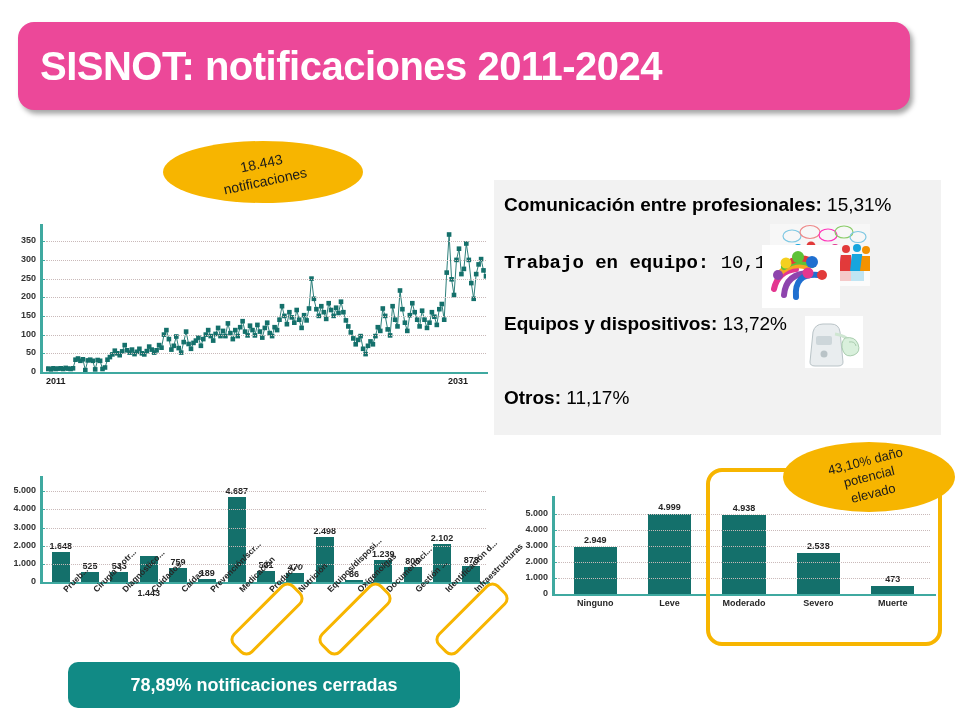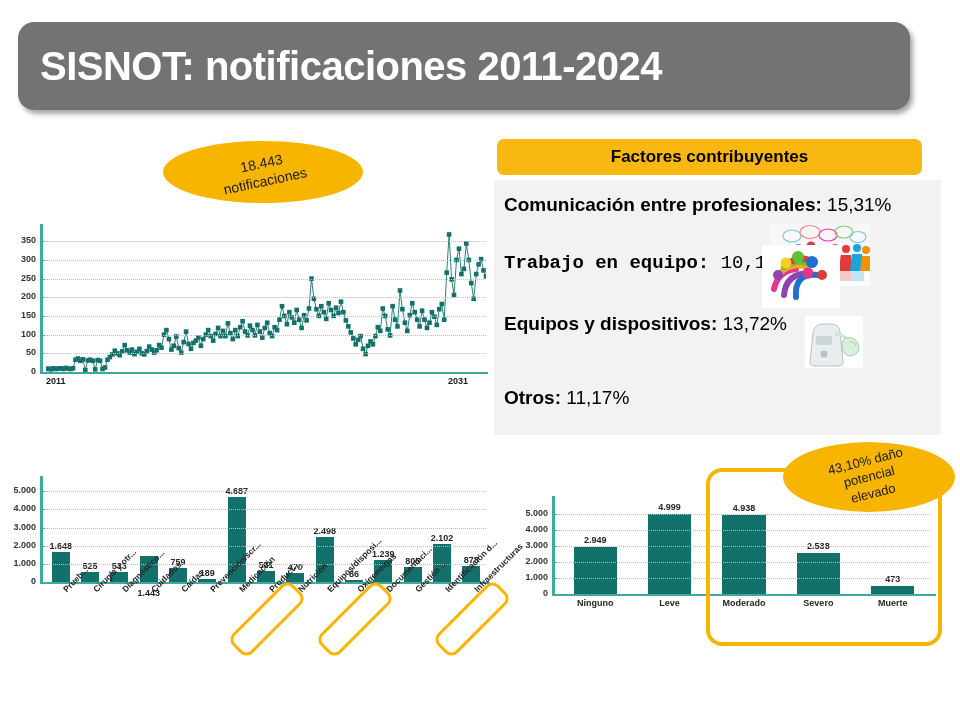--- a/index.html
+++ b/index.html
@@ -6,21 +6,21 @@
   body{
     width:960px;height:720px;overflow:hidden;position:relative;
     background:#ffffff;
     font-family:"Liberation Sans", sans-serif;
   }
   .stage{position:absolute;inset:0;}
 
   
   .title-banner{
     position:absolute;left:18px;top:22px;width:892px;height:88px;
-    background:#737373;border-radius:16px;
+    background:#ec4899;border-radius:16px;
     box-shadow:3px 4px 5px rgba(0,0,0,.35);
     display:flex;align-items:center;
   }
   .title-text{
     color:#FFFFFF;font-size:40px;font-weight:bold;
     letter-spacing:-.5px;padding-left:22px;white-space:nowrap;
   }
 
   
   .chart{position:absolute;}
@@ -337,23 +337,20 @@
       <div class="gridline" style="left: 38px; top: 19.2105px; width: 440px;"></div>
       <div class="ytick" style="left: 0px; top: 13.2105px; width: 28px;">350</div>
       <div class="ytick-mark" style="left: 33px; top: 19.2105px;"></div>
     </div>
 
   <div class="callout" id="callout-notif">
     <div class="ctext">18.443
 notificaciones</div>
   </div>
 
-  <div id="factores-header">
-    <div class="htext">Factores contribuyentes</div>
-  </div>
 
   <div id="factores-body">
     <div class="factor-row" id="factor-0">
       <b>Comunicación entre profesionales:</b>
       <span class="val">15,31%</span>
     </div>
     <div class="factor-row" id="factor-1">
       <b>Trabajo en equipo:</b>
       <span class="val">10,17%</span>
     </div>
@@ -566,17 +563,20 @@
       <div class="xsev" style="left: 355.6px; width: 74.4px;">Muerte</div>
     </div>
   <div id="sev-highlight"></div>
 
   <div class="callout" id="callout-dano">
     <div class="ctext">43,10% daño
 potencial
 elevado</div>
   </div>
 
+  <div id="closed-banner">
+    <div class="btext">78,89% notificaciones cerradas</div>
+  </div>
 
 <div class="hl-box" style="left: 224.133px; top: 605px; width: 80px; height: 22px; position: absolute;"></div>
     <div class="hl-box" style="left: 312.133px; top: 605px; width: 80px; height: 22px; position: absolute;"></div>
     <div class="hl-box" style="left: 429.467px; top: 605px; width: 80px; height: 22px; position: absolute;"></div>
   </div>
 
 </body></html>

